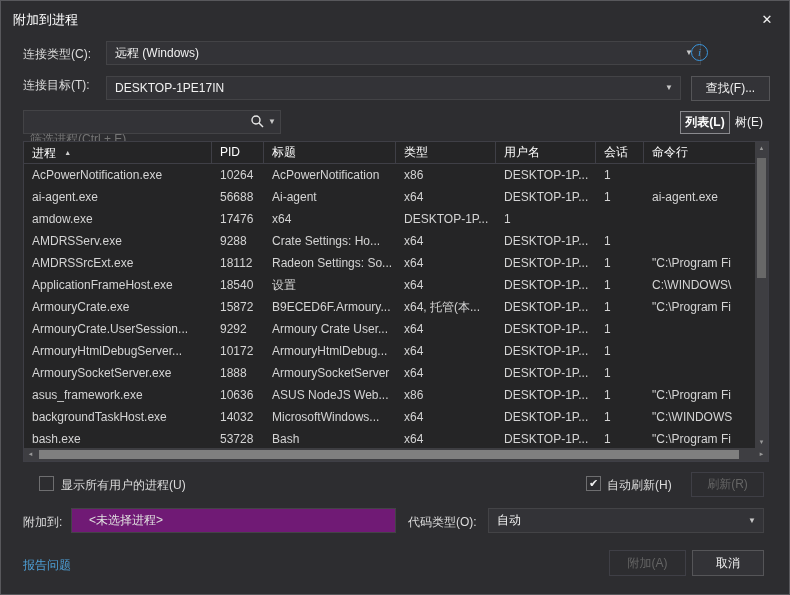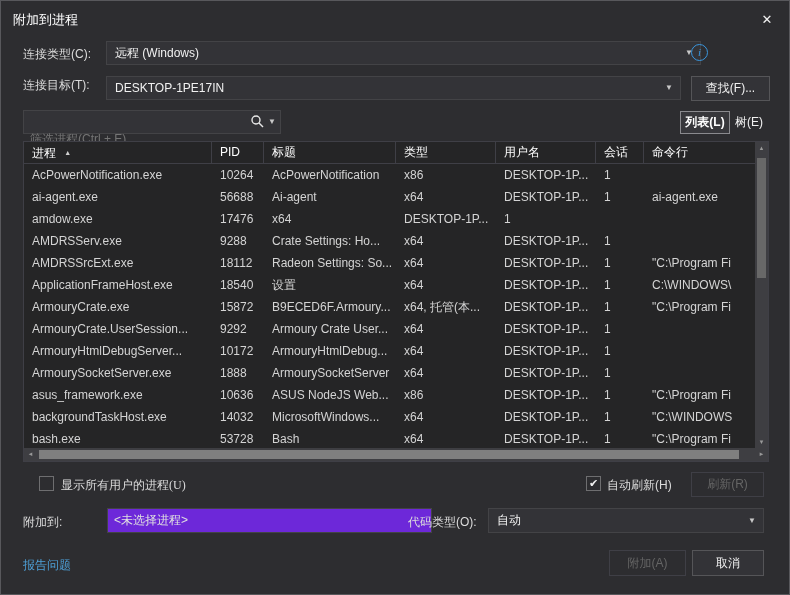--- a/index.html
+++ b/index.html
@@ -55,21 +55,21 @@
   .vscroll .sarrow { position:absolute; left:0; width:13px; height:13px; color:#999999; font-size:6px; text-align:center; line-height:13px; cursor:pointer; }
   .vscroll .thumb { position:absolute; left:2px; width:9px; top:16px; height:120px; background:#686868; cursor:pointer; }
   .hscroll { position:absolute; left:0; bottom:0; width:744px; height:13px; background:#3e3e42; }
   .hscroll .sarrow { position:absolute; top:0; width:13px; height:13px; color:#999999; font-size:6px; text-align:center; line-height:13px; cursor:pointer; }
   .hscroll .thumb { position:absolute; top:2px; height:9px; left:15px; width:700px; background:#7f7f7f; cursor:pointer; }
 
   
   .checkbox { width:15px; height:15px; border:1px solid #6e6e70; background:#2d2d30; cursor:pointer; text-align:center; line-height:13px; font-size:11px; color:#f1f1f1; }
 
   
-  .textbox { background:#6d28d9; border:1px solid #434346; color:#e0e0e0; padding:0 6px; font-size:12px; font-family:inherit; outline:none; position:absolute;margin-left:36px; }
+  .textbox { background:#701a75; border:1px solid #434346; color:#e0e0e0; padding:0 17px; font-size:12px; font-family:inherit; outline:none; position:absolute; }
 
   .link { color:#4ea0d7; cursor:pointer; font-size:12px; }
 </style>
 </head>
 <body>
 
 <div class="dialog">
 
   <div class="abs title">附加到进程</div>
   <div class="abs close-btn">✕</div>
@@ -241,21 +241,21 @@
       <div class="sarrow" style="bottom:0;">▼</div>
     </div>
     <div class="hscroll">
       <div class="sarrow" style="left:0;">◄</div>
       <div class="thumb"></div>
       <div class="sarrow" style="right:0;">►</div>
     </div>
   </div>
 
   <div class="abs checkbox" style="left:38px; top:475px;"></div>
-  <div class="abs lbl" style="left:60px; top:476px;font-family:Liberation Serif, serif;">显示所有用户的进程(U)</div>
+  <div class="abs lbl" style="left:60px; top:476px;">显示所有用户的进程(U)</div>
   <div class="abs checkbox" style="left:585px; top:475px;">✔</div>
   <div class="abs lbl" style="left:606px; top:476px;">自动刷新(H)</div>
   <div class="btn disabled" style="left:690px; top:471px; width:73px; height:25px; line-height:23px;">刷新(R)</div>
 
   <div class="abs lbl" style="left:22px; top:513px;">附加到:</div>
   <input class="textbox" style="left: 70px; top: 507px; width: 325px; height: 25px;" value="&lt;未选择进程&gt;">
   <div class="abs lbl" style="left:407px; top:513px;">代码类型(O):</div>
   <div class="combo" style="left:487px; top:507px; width:276px; height:25px; line-height:23px;">
     <span>自动</span>
     <span class="arrow" style="font-size:8px; line-height:23px;">▼</span>

